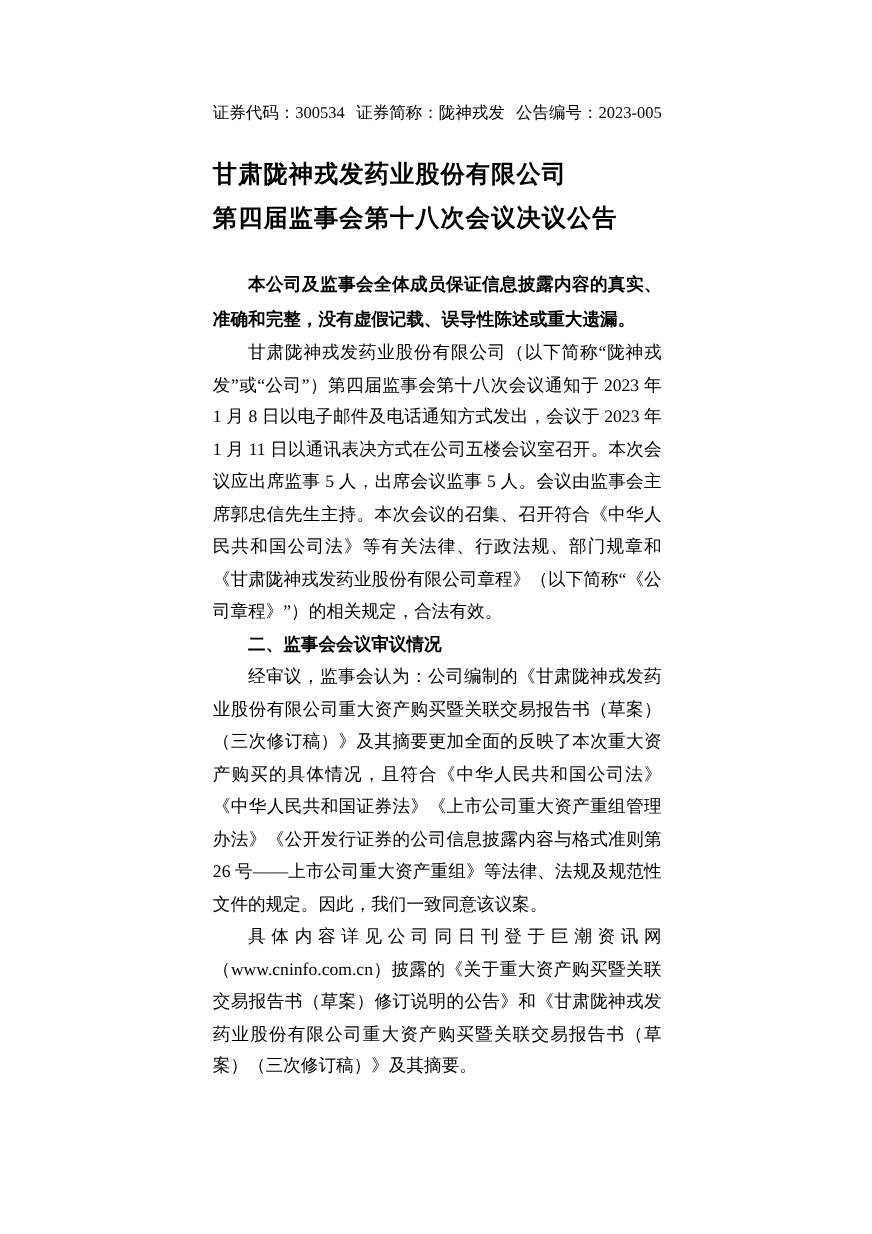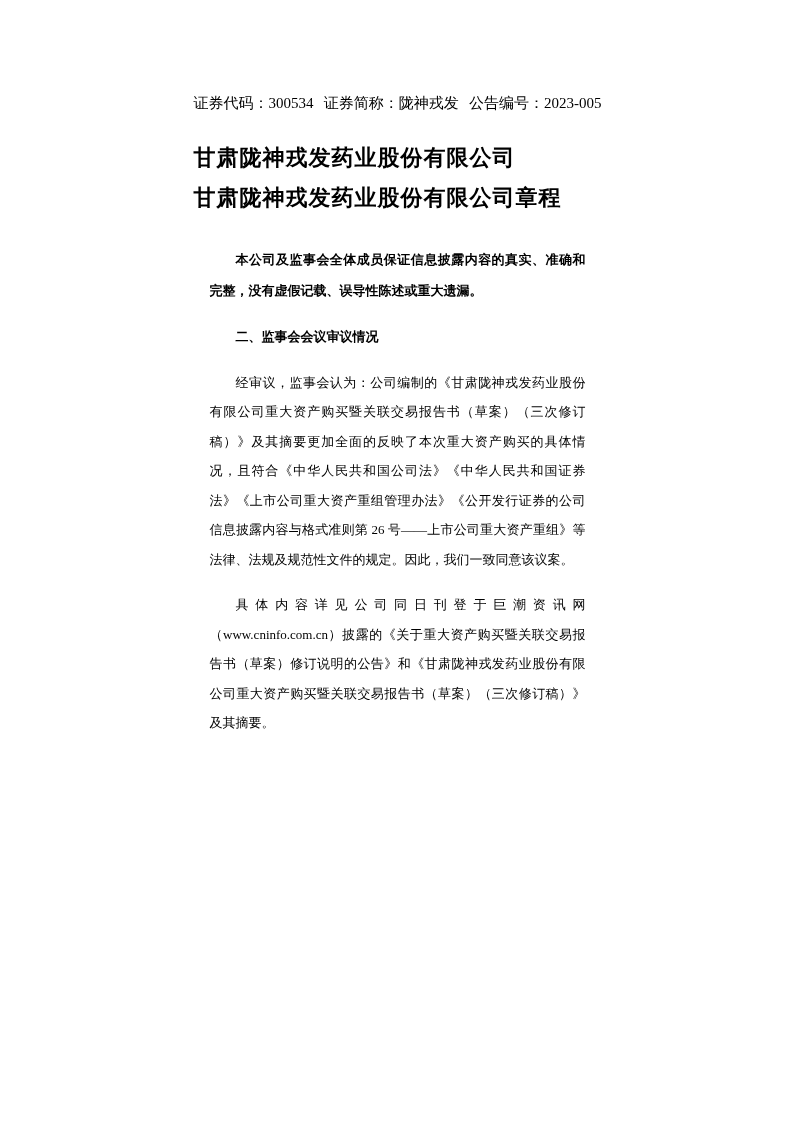--- a/index.html
+++ b/index.html
@@ -33,23 +33,23 @@
     text-align: left;
     margin: 0;
     line-height: 40px;
     font-family: "Liberation Serif", "DejaVu Serif", serif;
     letter-spacing: 1px;
   }
   .doc-title.first {
     margin-top: 25px;
   }
   .para, .sec-heading, .item-heading, .disclaimer {
-    font-size: 13px;
+    font-size: 16px;
     line-height: 29.5px;
-    margin: 16px;
+    margin: 0;
     text-align: justify;
     text-indent: 2em;
   }
   .disclaimer {
     font-weight: bold;
     margin-top: 26px;
     line-height: 31px;
   }
   .sec-heading {
     font-weight: bold;
@@ -67,22 +67,23 @@
 
 <div class="page">
 
   <div class="doc-header">
     <span>证券代码：300534</span>
     <span>证券简称：陇神戎发</span>
     <span>公告编号：2023-005</span>
   </div>
 
   <div class="doc-title first">甘肃陇神戎发药业股份有限公司</div>
-  <div class="doc-title">甘肃陇神戎发药业股份有限公司章程</div>
+  <div class="doc-title">第四届监事会第十八次会议决议公告</div>
 
   <p class="disclaimer">本公司及监事会全体成员保证信息披露内容的真实、准确和完整，没有虚假记载、误导性陈述或重大遗漏。</p>
 
+  <p class="para">甘肃陇神戎发药业股份有限公司（以下简称“陇神戎发”或“公司”）第四届监事会第十八次会议通知于 2023 年 1 月 8 日以电子邮件及电话通知方式发出，会议于 2023 年 1 月 11 日以通讯表决方式在公司五楼会议室召开。本次会议应出席监事 5 人，出席会议监事 5 人。会议由监事会主席郭忠信先生主持。本次会议的召集、召开符合《中华人民共和国公司法》等有关法律、行政法规、部门规章和《甘肃陇神戎发药业股份有限公司章程》（以下简称“《公司章程》”）的相关规定，合法有效。</p>
 
   <p class="sec-heading">二、监事会会议审议情况</p>
   <p class="para">经审议，监事会认为：公司编制的《甘肃陇神戎发药业股份有限公司重大资产购买暨关联交易报告书（草案）（三次修订稿）》及其摘要更加全面的反映了本次重大资产购买的具体情况，且符合《中华人民共和国公司法》《中华人民共和国证券法》《上市公司重大资产重组管理办法》《公开发行证券的公司信息披露内容与格式准则第 26 号——上市公司重大资产重组》等法律、法规及规范性文件的规定。因此，我们一致同意该议案。</p>
   <p class="para">具体内容详见公司同日刊登于巨潮资讯网（www.cninfo.com.cn）披露的《关于重大资产购买暨关联交易报告书（草案）修订说明的公告》和《甘肃陇神戎发药业股份有限公司重大资产购买暨关联交易报告书（草案）（三次修订稿）》及其摘要。</p>
 
 </div>
 
 </body></html>

